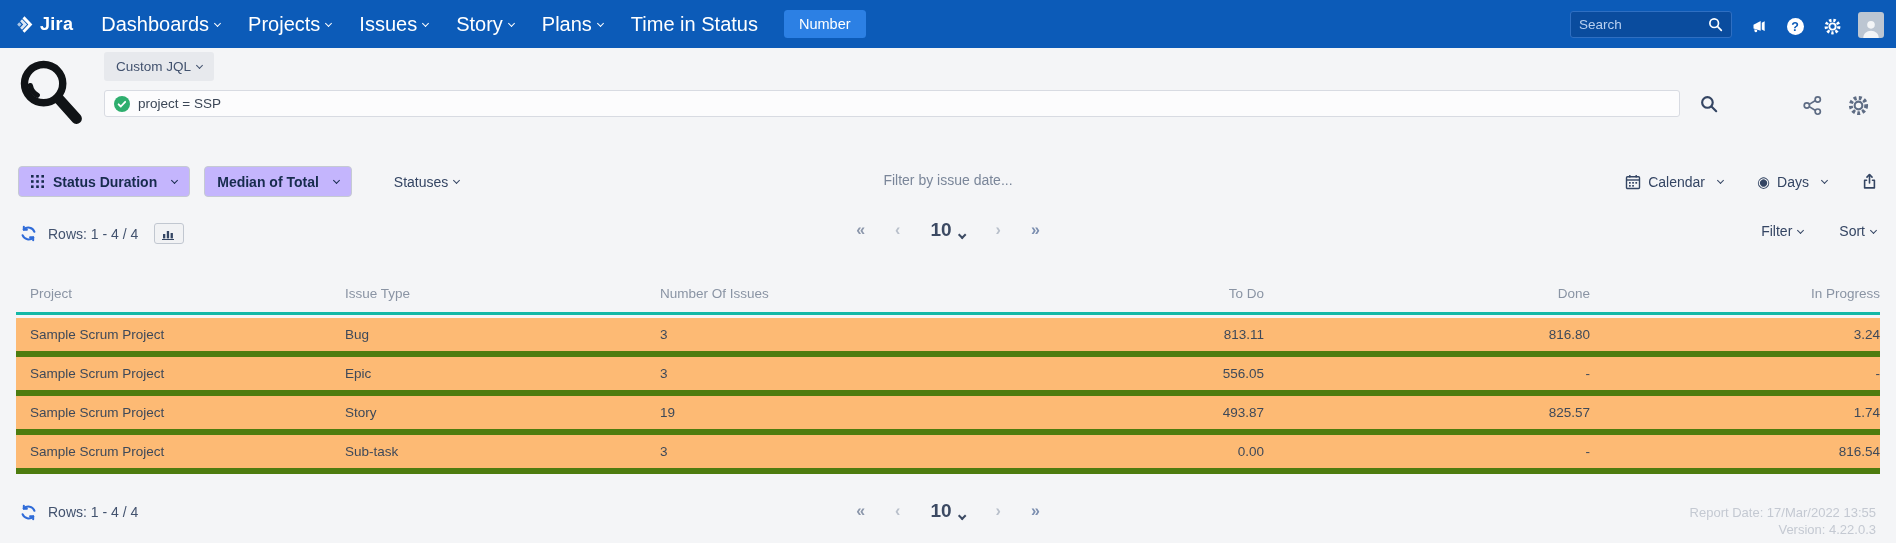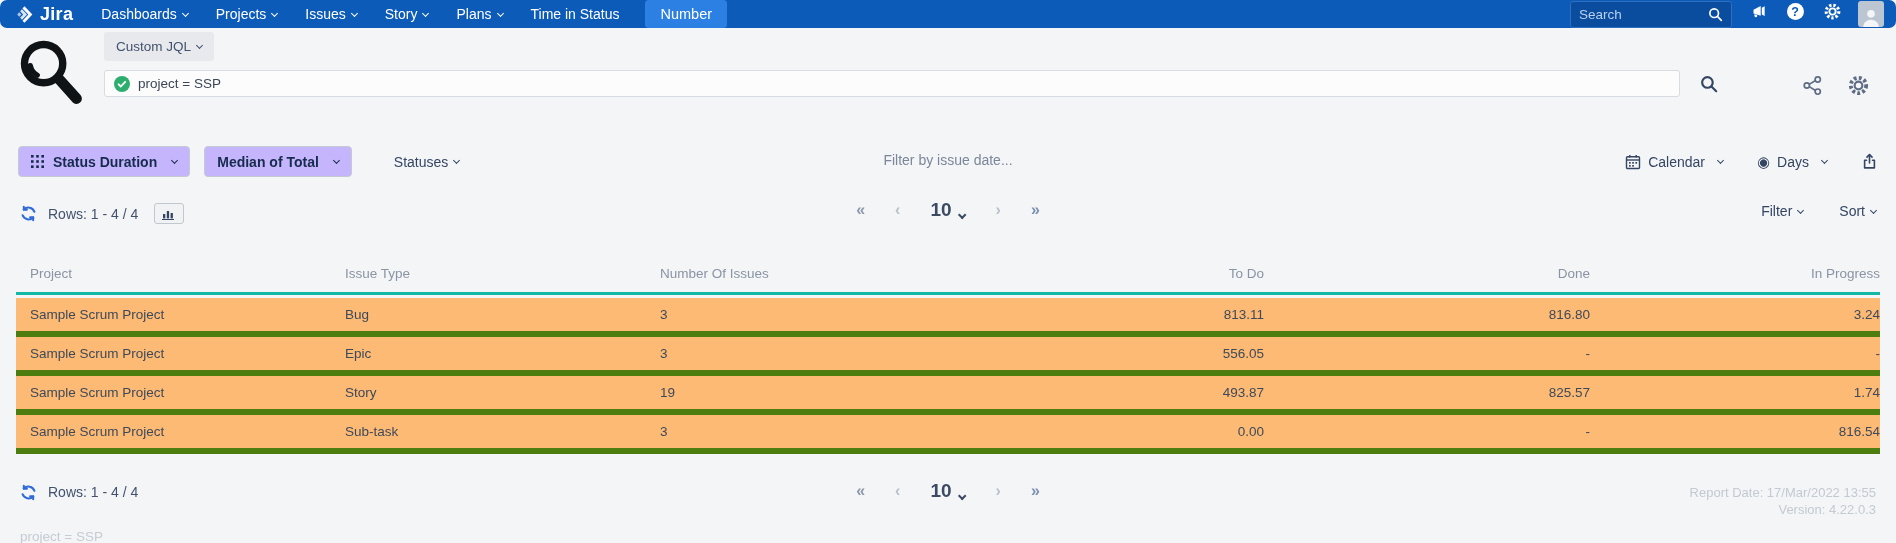--- a/index.html
+++ b/index.html
@@ -5,28 +5,28 @@
   * { box-sizing: border-box; margin: 0; padding: 0; }
   html,body { width:1896px; height:543px; overflow:hidden; }
   body { font-family:"Liberation Sans", sans-serif; background:#F4F5F7; color:#344563; }
 
   
   .chev { display:inline-block; width:6px; height:6px; border-right:2px solid currentColor;
           border-bottom:2px solid currentColor; transform:rotate(45deg); margin-left:8px; margin-bottom:3px; flex:none; }
   .chev.sm { width:5px; height:5px; border-width:1.7px; margin-left:6px; margin-bottom:2px; }
 
   
-  .top-nav { height:28px; background:#0C5BB8; display:flex; align-items:center; padding:0 12px 0 14px; color:#fff;border-radius:7px; }
+  .top-nav { height:48px; background:#0C5BB8; display:flex; align-items:center; padding:0 12px 0 14px; color:#fff; }
   .brand { display:flex; align-items:center; gap:5px; margin-right:14px; cursor:pointer; }
   .brand-text { font-size:18px; font-weight:600; letter-spacing:.3px; }
   #nav-menu { display:flex; align-items:center; }
-  .nav-item { padding:0 14px; height:38px; display:flex; align-items:center; font-size:14px; cursor:pointer; white-space:nowrap; }
+  .nav-item { padding:0 14px; height:38px; display:flex; align-items:center; font-size:20px; cursor:pointer; white-space:nowrap; }
   .create-button { background:#2C80E4; border:none; color:#fff; font-family:inherit; font-size:14.5px; font-weight:500;
                    border-radius:3.5px; padding:6px 15px; margin-left:12px; cursor:pointer; }
-  .nav-right { margin-left:auto; display:flex; align-items:flex-start; gap:15px; }
+  .nav-right { margin-left:auto; display:flex; align-items:flex-end; gap:15px; }
   .nav-search { width:162px; height:27px; background:#0A4C9E; border:1px solid #2F6FC2; border-radius:3px;
                 display:flex; align-items:center; padding:0 8px; gap:6px; }
   .nav-search input { flex:1; min-width:0; background:transparent; border:none; outline:none; color:#fff; font-size:13.5px; font-family:inherit; }
   .nav-search input::placeholder { color:#B9D0F0; }
   .nav-ic { display:flex; align-items:center; justify-content:center; width:22px; height:22px; cursor:pointer; }
   .help-badge { width:17px; height:17px; border-radius:50%; background:#fff; color:#0C5BB8; font-size:12.5px; font-weight:bold;
                 display:flex; align-items:center; justify-content:center; }
   .avatar { width:26px; height:26px; border-radius:3px; background:#BCC6D2; display:flex; align-items:flex-end; justify-content:center; overflow:hidden; cursor:pointer; }
 
   

